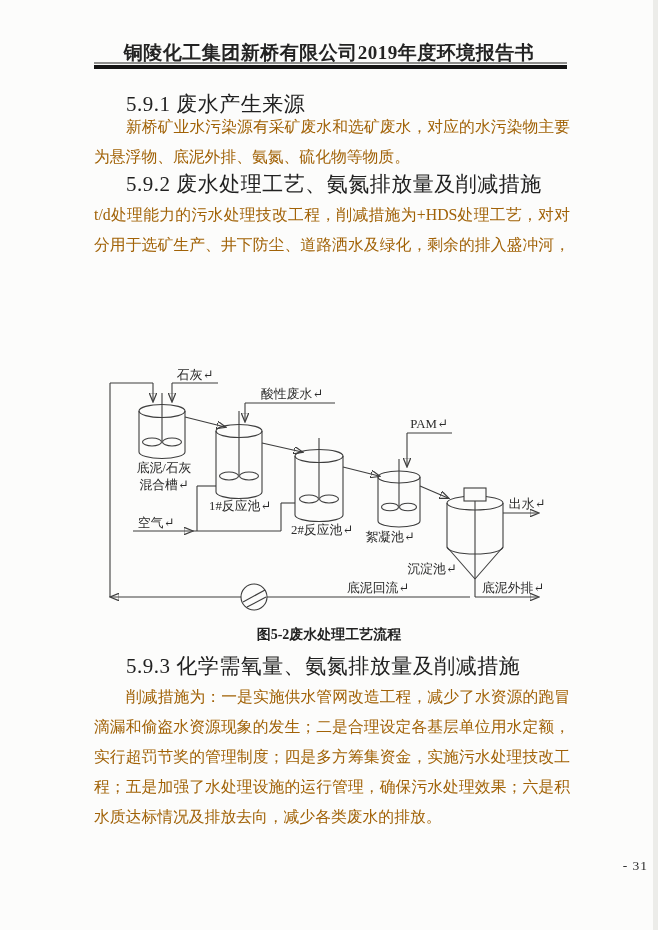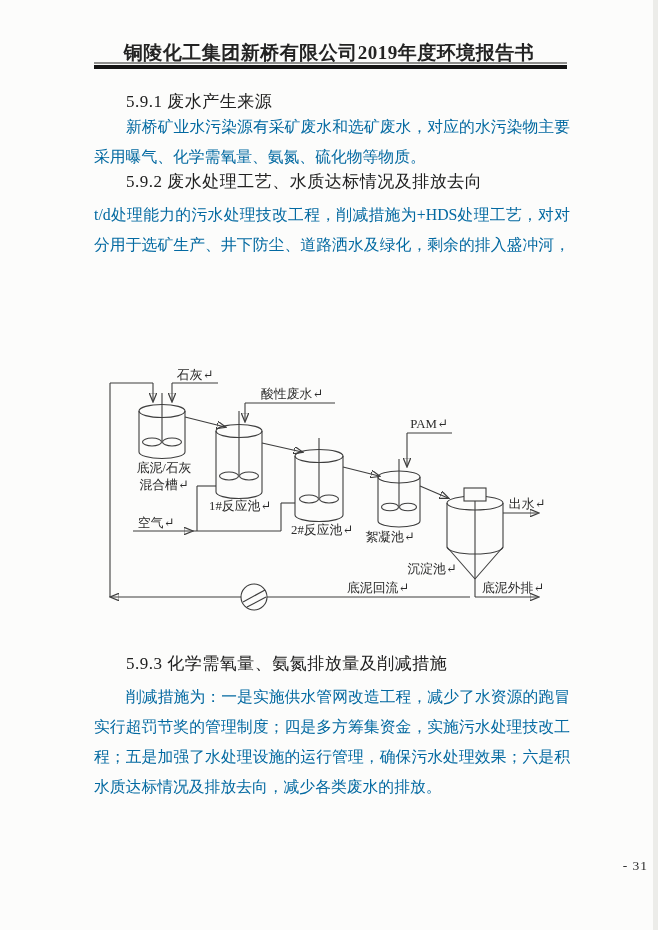--- a/index.html
+++ b/index.html
@@ -10,24 +10,24 @@
   }
   .page::after{content:"";position:absolute;top:0;right:0;width:5px;height:100%;
     background:#ecece9;}
   .hdr-title{
     position:absolute;top:40px;left:0;width:100%;text-align:center;
     font-size:19px;font-weight:bold;letter-spacing:.5px;color:#232323;
   }
   .rule-thin{position:absolute;top:62px;left:94px;width:473px;height:1.5px;background:#8f8f8d;}
   .rule-thick{position:absolute;top:65px;left:94px;width:473px;height:3.5px;background:#141414;}
   .h{
-    position:absolute;left:126px;font-size:17px;color:#212121;
+    position:absolute;left:126px;font-size:21px;color:#212121;
     letter-spacing:.5px;white-space:nowrap;text-align:center;
   }
-  .para{position:absolute;left:94px;width:476px;font-size:15.8px;color:#0369a1;}
+  .para{position:absolute;left:94px;width:476px;font-size:15.8px;color:#a16207;}
   .pline{height:30px;line-height:30px;text-align:justify;text-align-last:justify;overflow:hidden;}
   .pline.first{text-indent:32px;}
   .pline.last{text-align-last:left;}
   .fig-caption{
     position:absolute;top:626px;left:0;width:100%;text-align:center;
     font-size:14px;font-weight:bold;color:#222;
   }
   .page-num{
     position:absolute;top:858px;left:0;width:100%;text-align:right;
     font-size:13.5px;color:#2a2a2a;letter-spacing:1px;
@@ -49,24 +49,24 @@
 <div class="page">
 
   <div class="hdr-title">铜陵化工集团新桥有限公司2019年度环境报告书</div>
   <div class="rule-thin"></div>
   <div class="rule-thick"></div>
 
   <div class="h" style="top:90px">5.9.1 废水产生来源</div>
 
   <div class="para" style="top:112px">
     <div class="pline first">新桥矿业水污染源有采矿废水和选矿废水，对应的水污染物主要</div>
-    <div class="pline last">采用曝气、化学需氧量、氨氮、硫化物等物质。</div>
+    <div class="pline last">为悬浮物、底泥外排、氨氮、硫化物等物质。</div>
   </div>
 
-  <div class="h" style="top:170px">5.9.2 废水处理工艺、水质达标情况及排放去向</div>
+  <div class="h" style="top:170px">5.9.2 废水处理工艺、氨氮排放量及削减措施</div>
 
   <div class="para" style="top:200px">
     <div class="pline">t/d处理能力的污水处理技改工程，削减措施为+HDS处理工艺，对对废</div>
     <div class="pline">分用于选矿生产、井下防尘、道路洒水及绿化，剩余的排入盛冲河，</div>
   </div>
 
   <svg class="flow" width="472" height="256" viewBox="88 358 472 256">
     <defs>
       <marker id="ah" markerWidth="9" markerHeight="7" refX="7.5" refY="3.5" orient="auto">
         <path d="M0,0 L8.5,3.5 L0,7 z" fill="#2b2b2b" stroke="none"></path>
@@ -180,25 +180,27 @@
     <g>
       <circle class="pump" cx="254" cy="597" r="13"></circle>
       <line x1="243" y1="602" x2="265" y2="590"></line>
       <line x1="247" y1="607" x2="266" y2="597"></line>
     </g>
 
     <text x="378" y="592" text-anchor="middle">底泥回流↵</text>
     <text x="513" y="592" text-anchor="middle">底泥外排↵</text>
   </svg>
 
+  <div class="fig-caption">图5-2废水处理工艺流程</div>
 
   <div class="h" style="top:652px">5.9.3 化学需氧量、氨氮排放量及削减措施</div>
 
   <div class="para" style="top:682px">
     <div class="pline first">削减措施为：一是实施供水管网改造工程，减少了水资源的跑冒</div>
+    <div class="pline">滴漏和偷盗水资源现象的发生；二是合理设定各基层单位用水定额，</div>
     <div class="pline">实行超罚节奖的管理制度；四是多方筹集资金，实施污水处理技改工</div>
     <div class="pline">程；五是加强了水处理设施的运行管理，确保污水处理效果；六是积</div>
     <div class="pline last">水质达标情况及排放去向，减少各类废水的排放。</div>
   </div>
 
   <div class="page-num">- 31 -</div>
 
 </div>
 
 </body></html>

